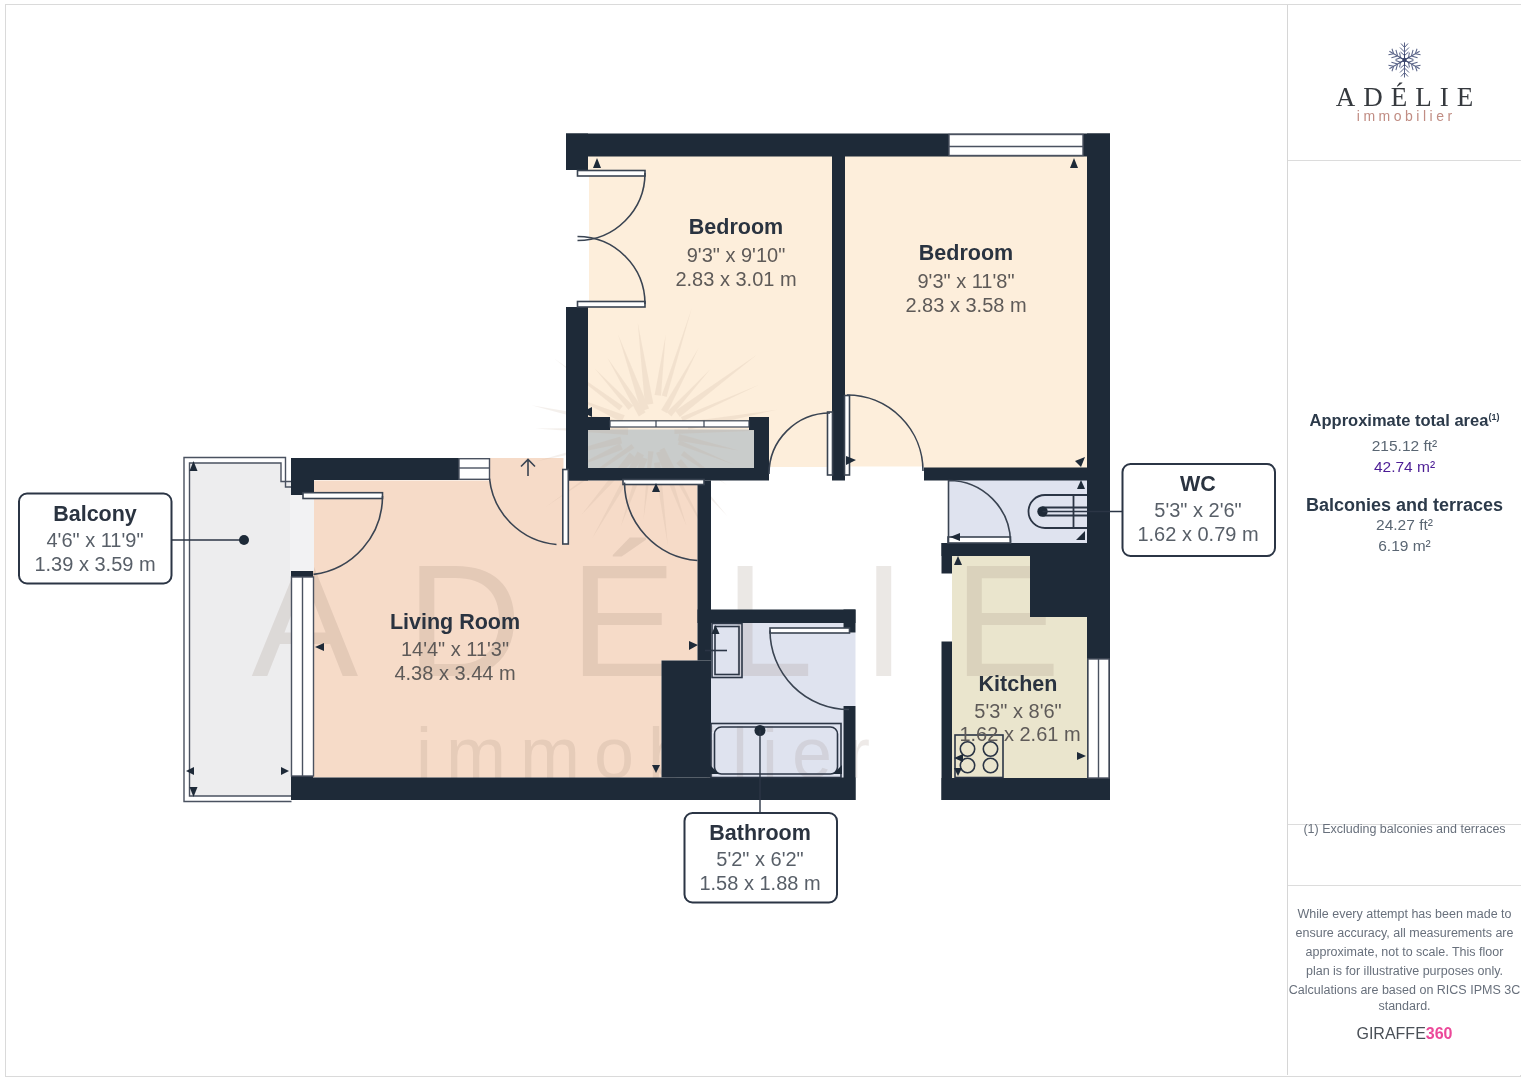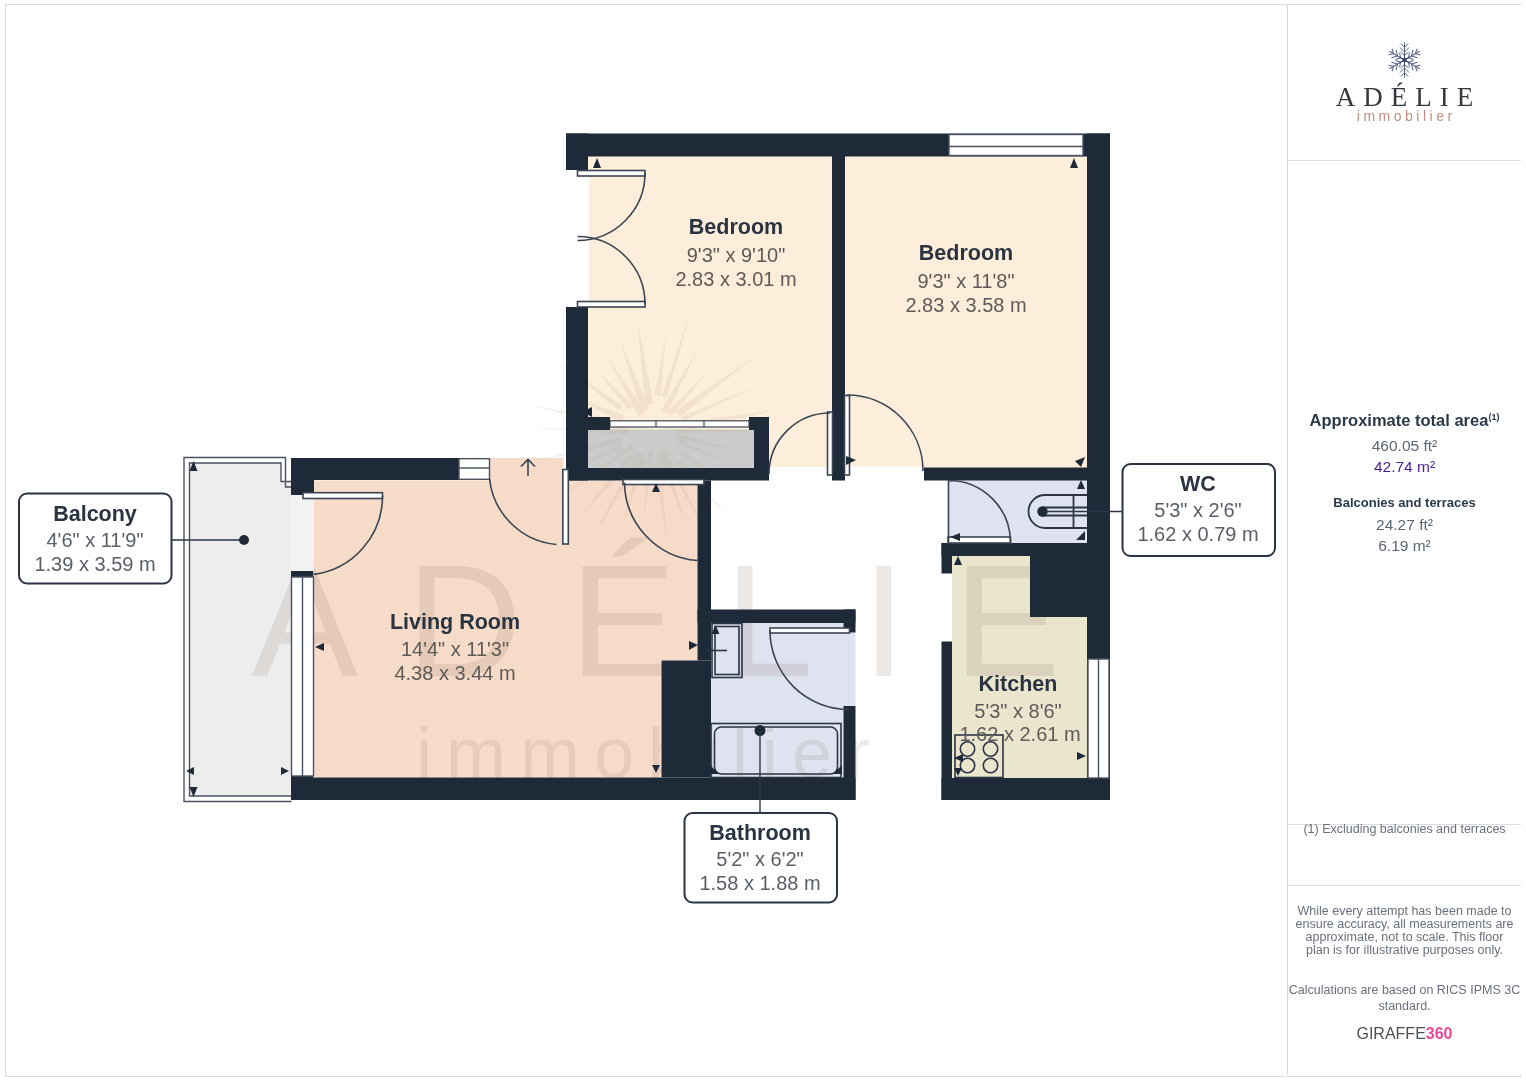--- a/index.html
+++ b/index.html
@@ -337,35 +337,35 @@
 </svg>
 
 <div class="ctr" style="top:77px;font-family:'Liberation Serif',serif;font-size:27px;letter-spacing:8px;color:#35393e;text-indent:8px">ADÉLIE</div>
 
 <div class="ctr" style="top:103px;font-size:14px;letter-spacing:3.5px;color:#c18d84;text-indent:3.5px">immobilier</div>
 
 <div class="div" style="top:155px"></div>
 
 <div class="ctr" style="top:406px;font-size:16.5px;font-weight:bold;color:#2c3a4a">Approximate total area<span style="font-size:9px;position:relative;top:-6px">(1)</span></div>
 
-<div class="ctr" style="top:432px;font-size:15.5px;color:#5a6673">460.05 ft²</div>
+<div class="ctr" style="top:432px;font-size:15.5px;color:#5a6673">215.12 ft²</div>
 
 <div class="ctr" style="top:453px;font-size:15.5px;color:#4c1d95">42.74 m²</div>
 
-<div class="ctr" style="top:490px;font-size:13px;font-weight:bold;color:#2c3a4a">Balconies and terraces</div>
+<div class="ctr" style="top:490px;font-size:18px;font-weight:bold;color:#2c3a4a">Balconies and terraces</div>
 
 <div class="ctr" style="top:511px;font-size:15.5px;color:#5a6673">24.27 ft²</div>
 
 <div class="ctr" style="top:532px;font-size:15.5px;color:#5a6673">6.19 m²</div>
 
 <div class="div" style="top:819px"></div>
 
 <div class="ctr" style="top:817px;font-size:12.5px;color:#68707c">(1) Excluding balconies and terraces</div>
 
 <div class="div" style="top:880px"></div>
 
-<div class="ctr" style="top:900px;font-size:12.5px;line-height:13px;color:#68707c">While every attempt has been made to<br>ensure accuracy, all measurements are<br>approximate, not to scale. This floor<br>plan is for illustrative purposes only.</div>
+<div class="ctr" style="top:900px;font-size:12.5px;line-height:19px;color:#68707c">While every attempt has been made to<br>ensure accuracy, all measurements are<br>approximate, not to scale. This floor<br>plan is for illustrative purposes only.</div>
 
 <div class="ctr" style="top:978px;font-size:12.5px;line-height:15.6px;color:#68707c">Calculations are based on RICS IPMS 3C<br>standard.</div>
 
 <div class="ctr" style="top:1020px;font-size:16px;color:#4a5057">GIRAFFE<span style="font-weight:bold;color:#ec4899">360</span></div>
 </div>
 </div>
 
 </body></html>

